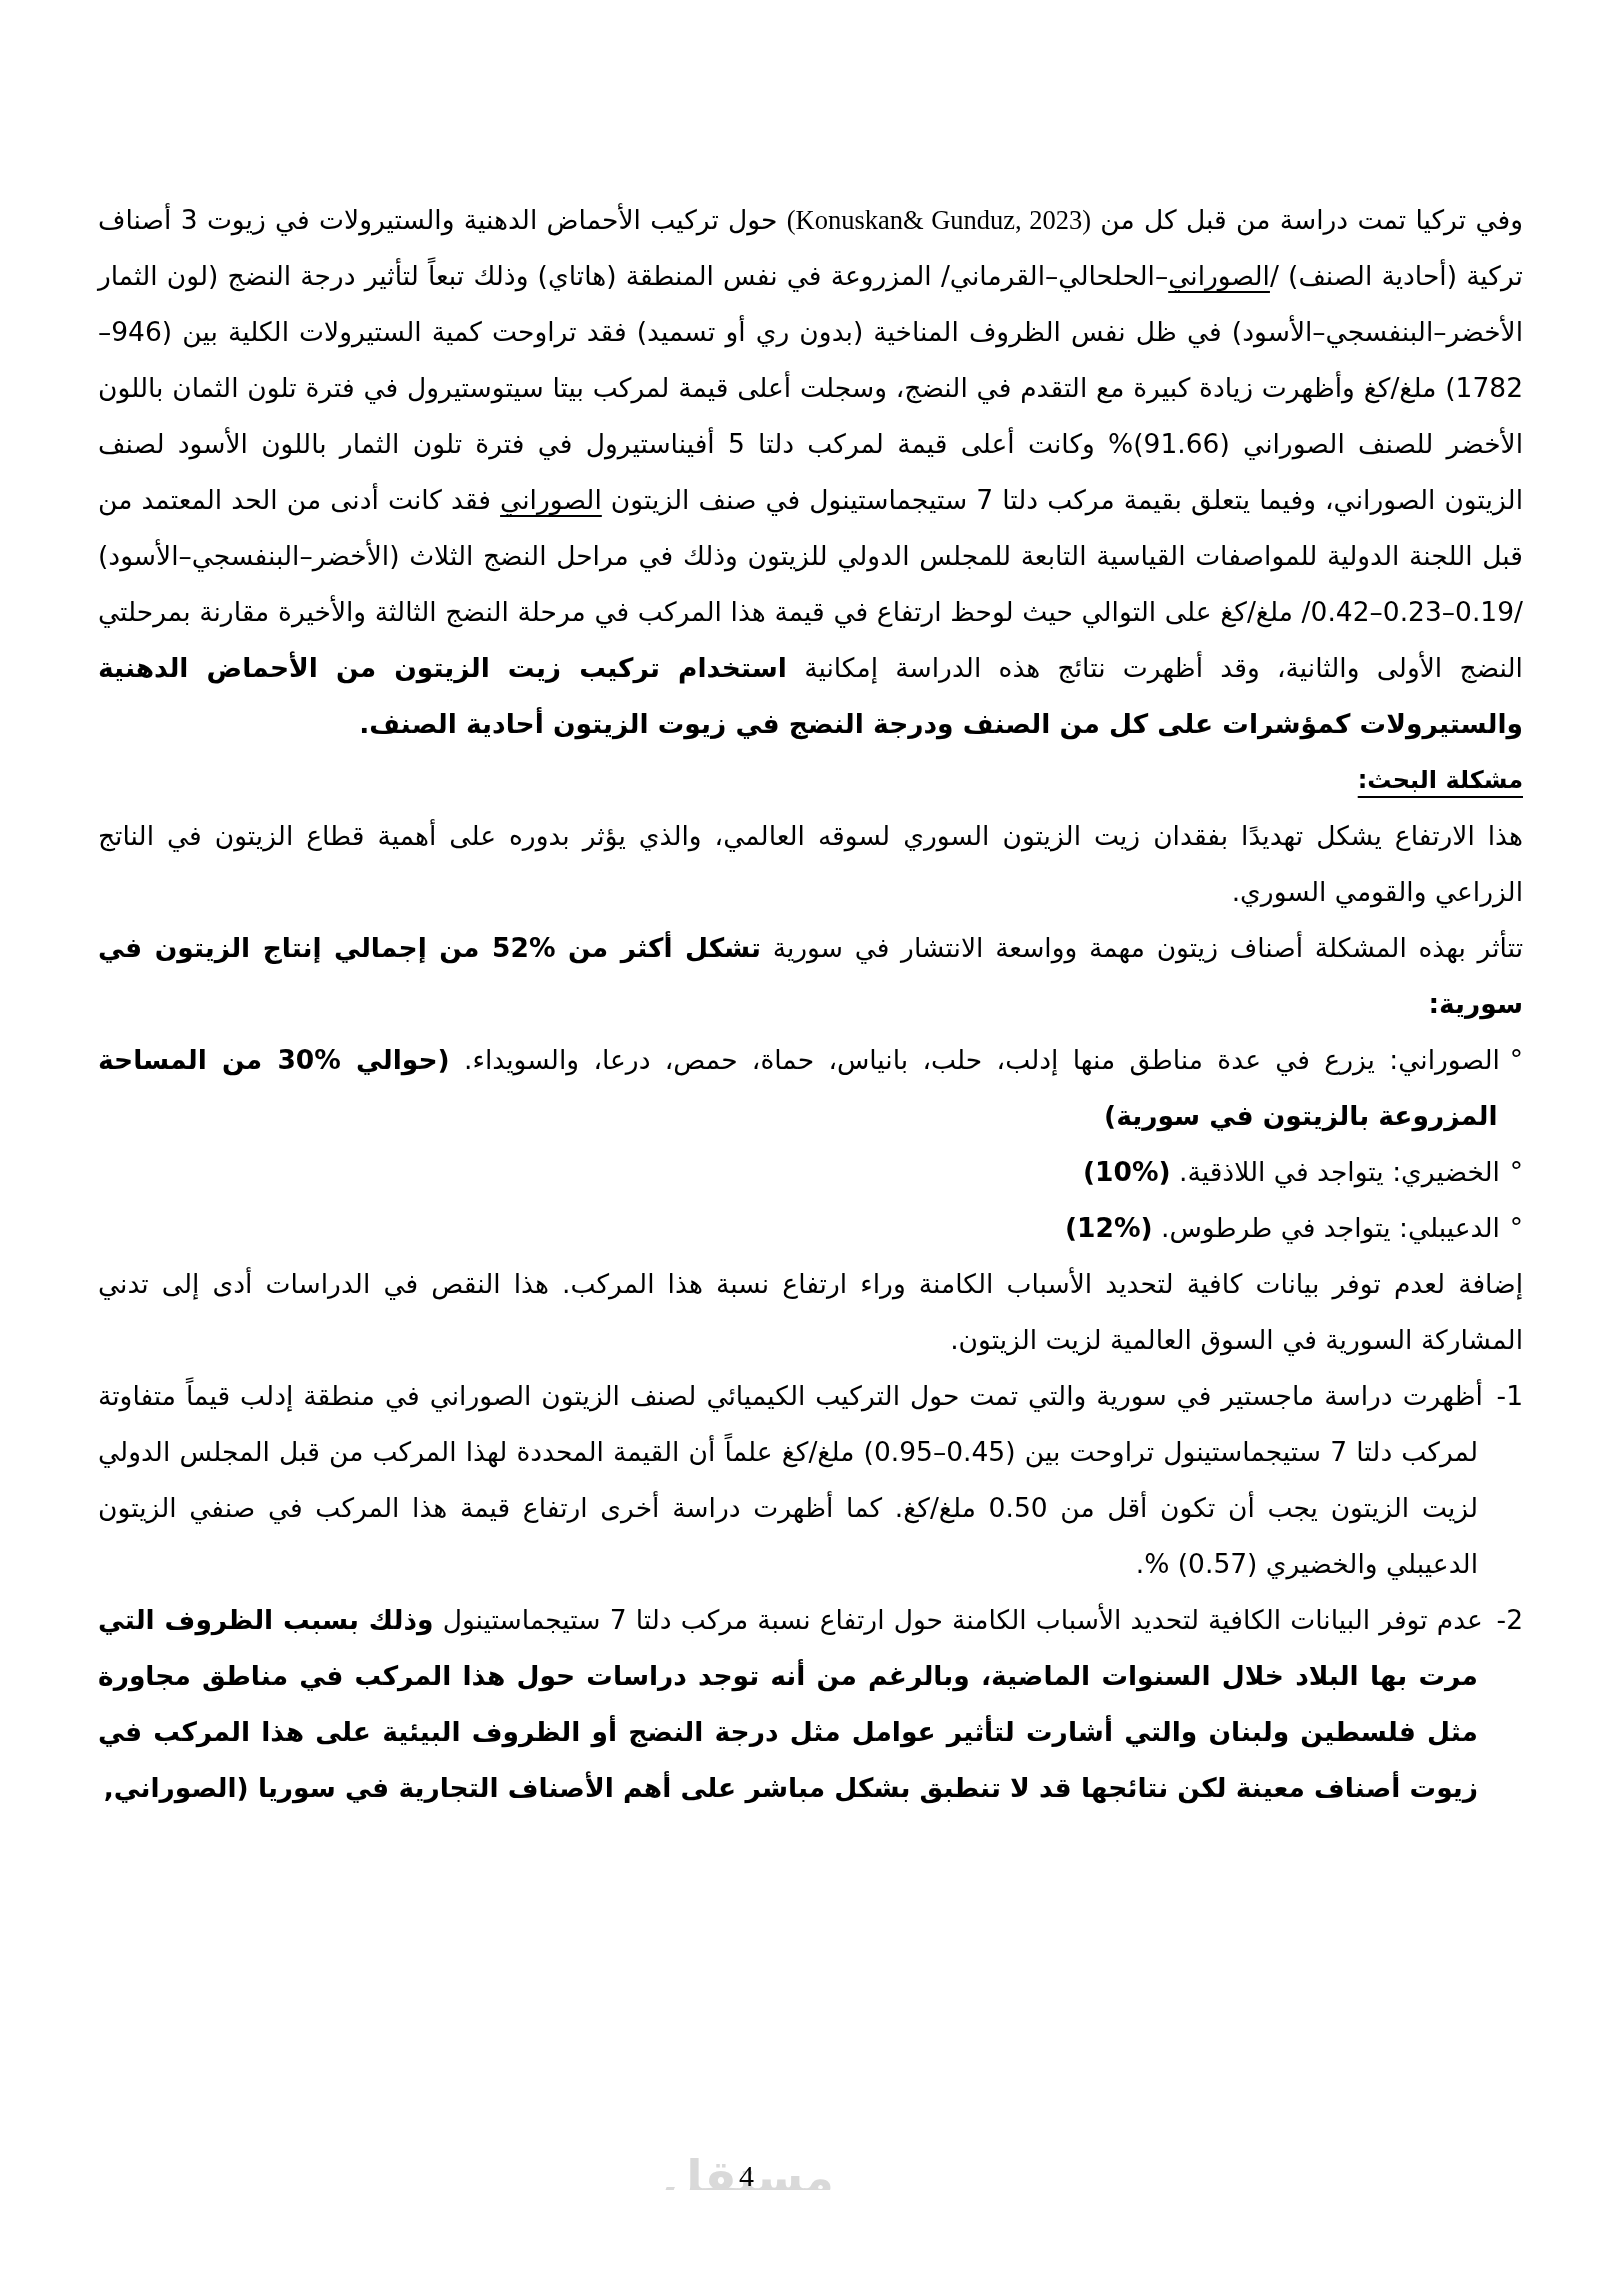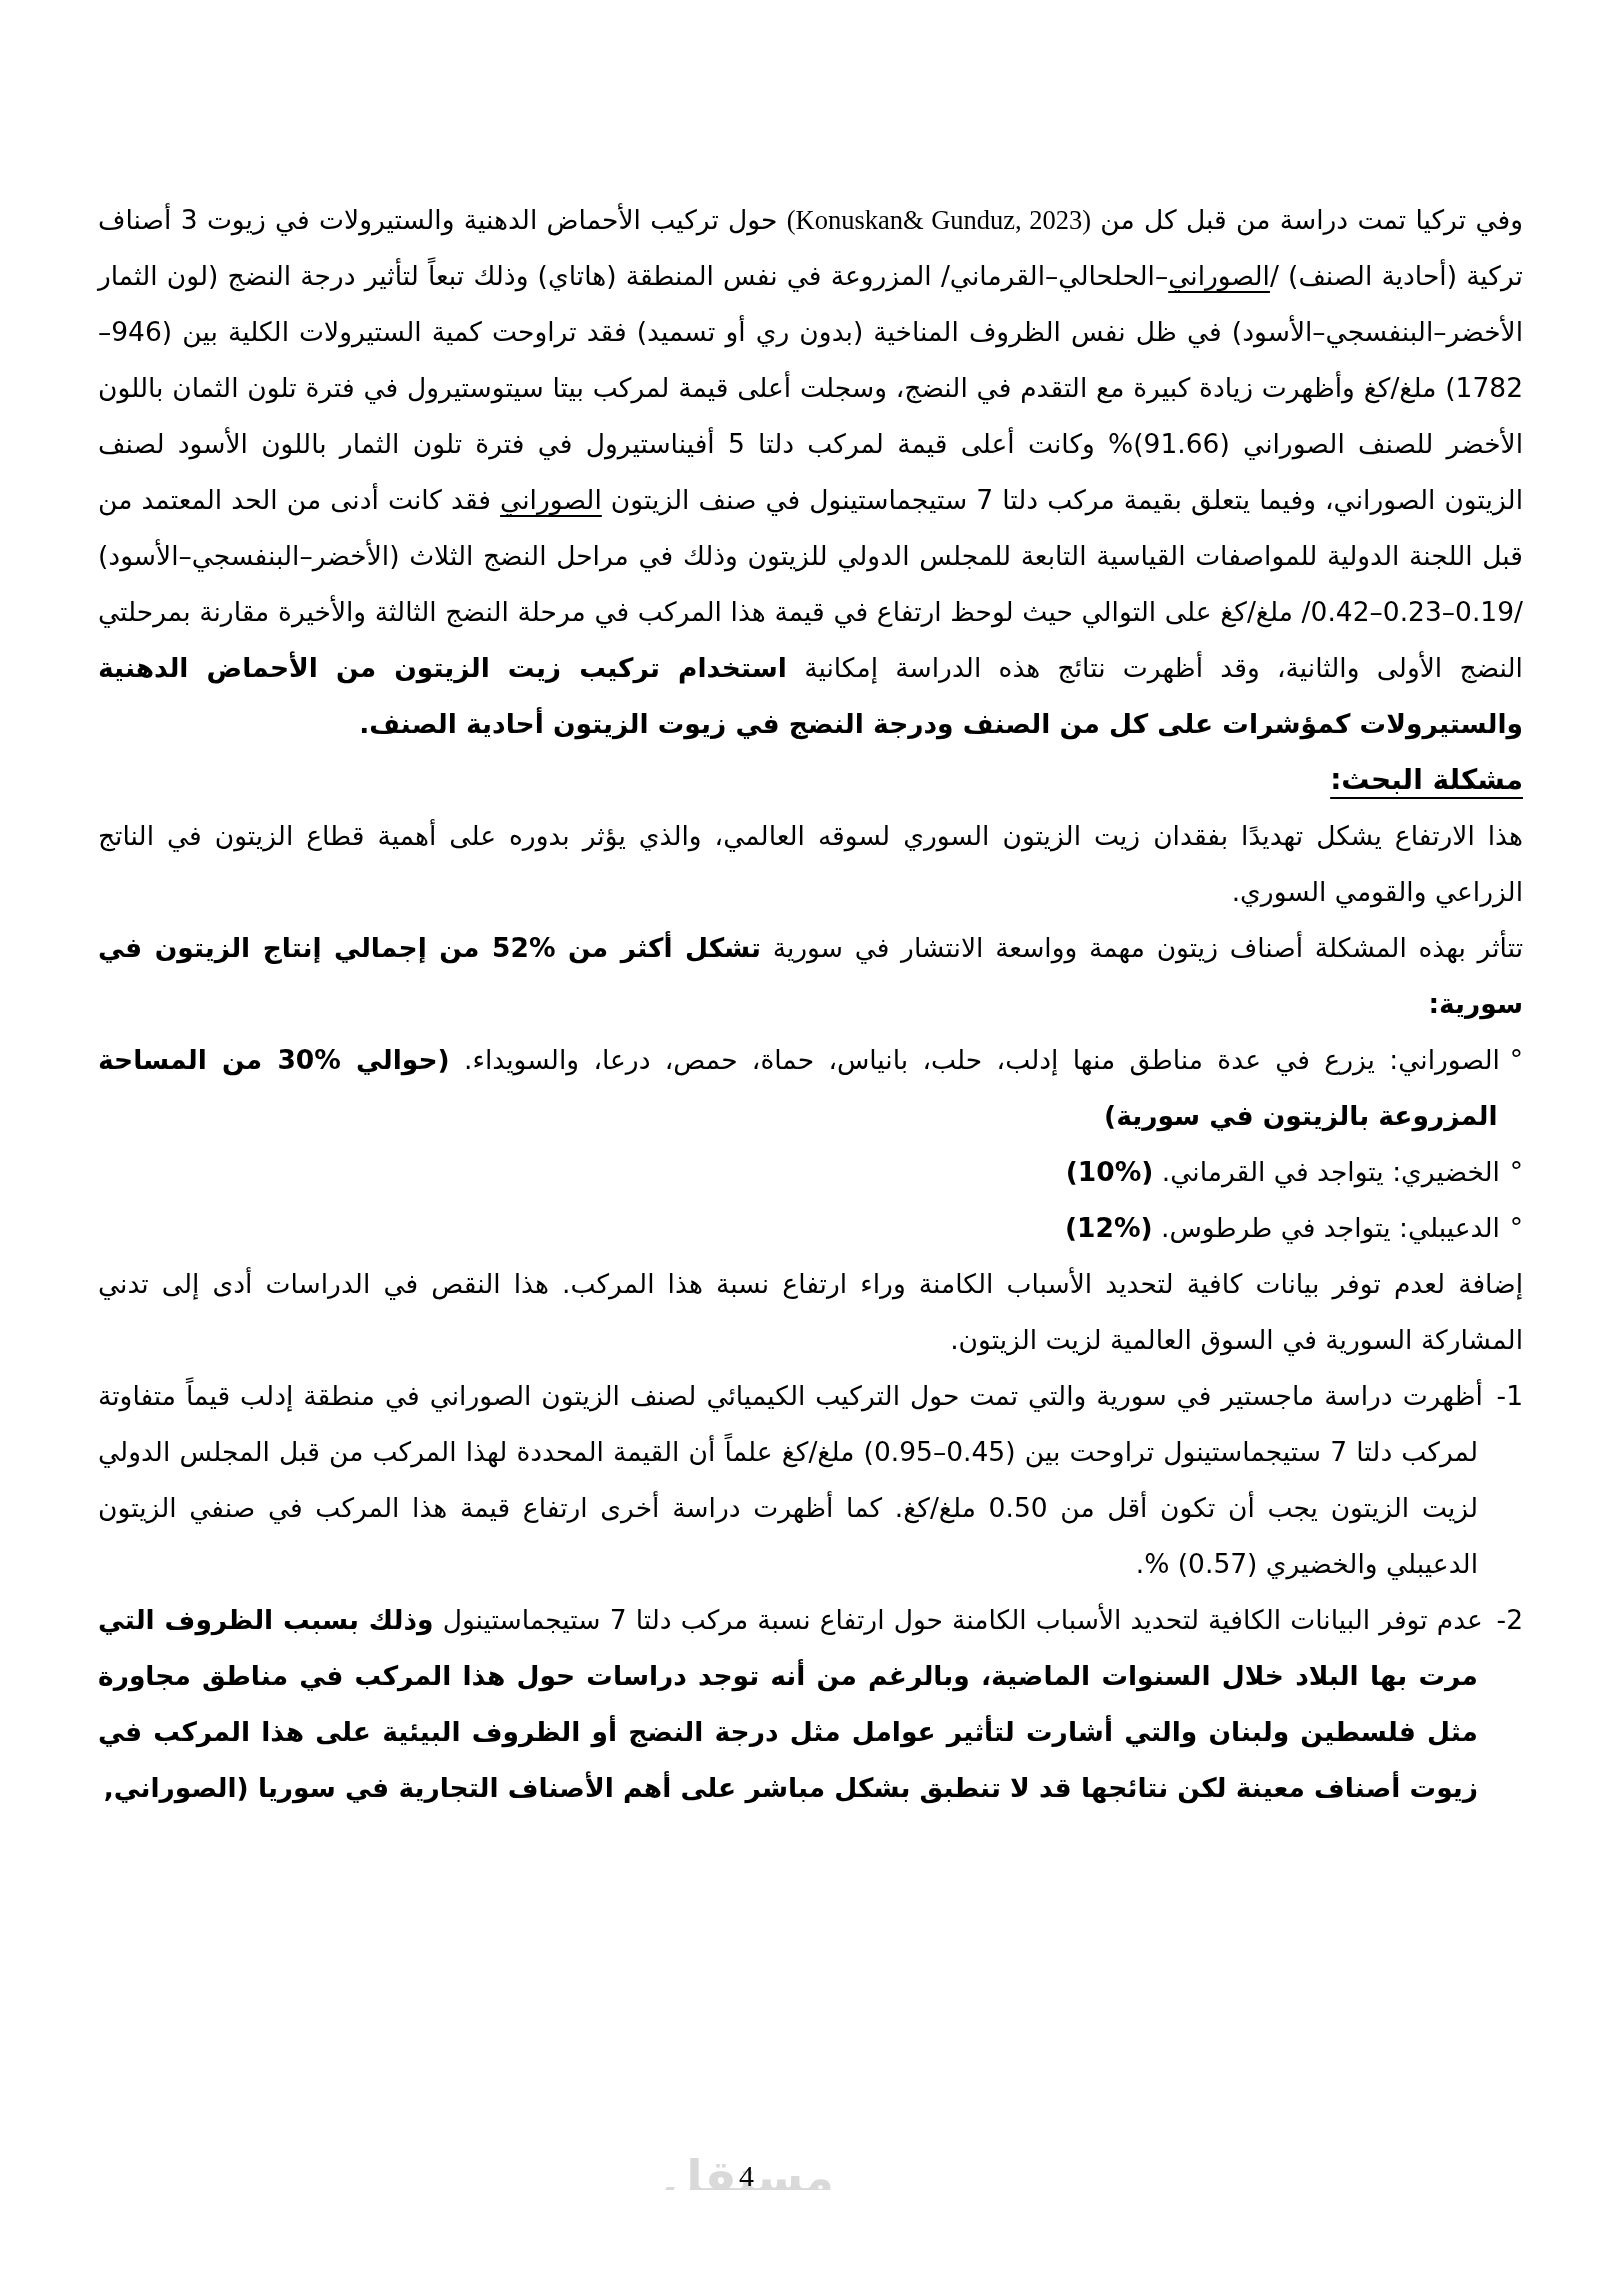--- a/index.html
+++ b/index.html
@@ -20,21 +20,21 @@
     line-height:56px;
     text-align:justify;
     text-justify:inter-word;
   }
   .content p,.content h2,.content .li{margin:0;padding:0;}
   .para,.p{text-align:justify;}
   b,.b{font-weight:700;}
   .u{text-decoration:underline;text-underline-offset:5.9px;}
   .latin{font-family:"Liberation Serif","DejaVu Serif",serif;}
   .heading{
-    font-size:28px;font-weight:700;
+    font-size:24px;font-weight:700;
     text-decoration:underline;text-underline-offset:7.8px;
     text-align:right;
   }
   .bullet{padding-right:25.5px;text-indent:-25.5px;text-align:justify;}
   .bullet .marker{padding-left:9.8px;font-weight:400;}
   .num-item{padding-right:45px;text-indent:-45px;text-align:justify;}
   .num-item .marker{padding-left:13.7px;}
   .single-line{text-align:right;}
   .watermark{
     position:absolute;
@@ -71,21 +71,21 @@
 
     <h2 class="heading">مشكلة البحث:</h2>
 
 
     <p class="p">هذا الارتفاع يشكل تهديدًا بفقدان زيت الزيتون السوري لسوقه العالمي، والذي يؤثر بدوره على أهمية قطاع الزيتون في الناتج الزراعي والقومي السوري.</p>
 
     <p class="p"><span>تتأثر بهذه المشكلة أصناف زيتون مهمة وواسعة الانتشار في سورية </span><b>تشكل أكثر من %52 من إجمالي إنتاج الزيتون في سورية:</b></p>
 
     <div class="bullet"><span class="marker">°</span><span>الصوراني: يزرع في عدة مناطق منها إدلب، حلب، بانياس، حماة، حمص، درعا، والسويداء. </span><b>(حوالي %30 من المساحة المزروعة بالزيتون في سورية)</b></div>
 
-    <div class="bullet"><span class="marker">°</span><span>الخضيري: يتواجد في القرماني. </span><b>(%10)</b></div>
+    <div class="bullet"><span class="marker">°</span><span>الخضيري: يتواجد في اللاذقية. </span><b>(%10)</b></div>
 
     <div class="bullet"><span class="marker">°</span><span>الدعيبلي: يتواجد في طرطوس. </span><b>(%12)</b></div>
 
     <p class="p">إضافة لعدم توفر بيانات كافية لتحديد الأسباب الكامنة وراء ارتفاع نسبة هذا المركب. هذا النقص في الدراسات أدى إلى تدني المشاركة السورية في السوق العالمية لزيت الزيتون.</p>
 
 
 
     <div class="num-item"><span class="marker">1-</span><span>أظهرت دراسة ماجستير في سورية والتي تمت حول التركيب الكيميائي لصنف الزيتون الصوراني في منطقة إدلب قيماً متفاوتة لمركب دلتا 7 ستيجماستينول تراوحت بين (0.45–0.95) ملغ/كغ علماً أن القيمة المحددة لهذا المركب من قبل المجلس الدولي لزيت الزيتون يجب أن تكون أقل من 0.50 ملغ/كغ. كما أظهرت دراسة أخرى ارتفاع قيمة هذا المركب في صنفي الزيتون الدعيبلي والخضيري (0.57) %.</span></div>
 
     <div class="num-item"><span class="marker">2-</span><span>عدم توفر البيانات الكافية لتحديد الأسباب الكامنة حول ارتفاع نسبة مركب دلتا 7 ستيجماستينول </span><b>وذلك بسبب الظروف التي مرت بها البلاد خلال السنوات الماضية، وبالرغم من أنه توجد دراسات حول هذا المركب في مناطق مجاورة مثل فلسطين ولبنان والتي أشارت لتأثير عوامل مثل درجة النضج أو الظروف البيئية على هذا المركب في زيوت أصناف معينة لكن نتائجها قد لا تنطبق بشكل مباشر على أهم الأصناف التجارية في سوريا (الصوراني,</b></div>

